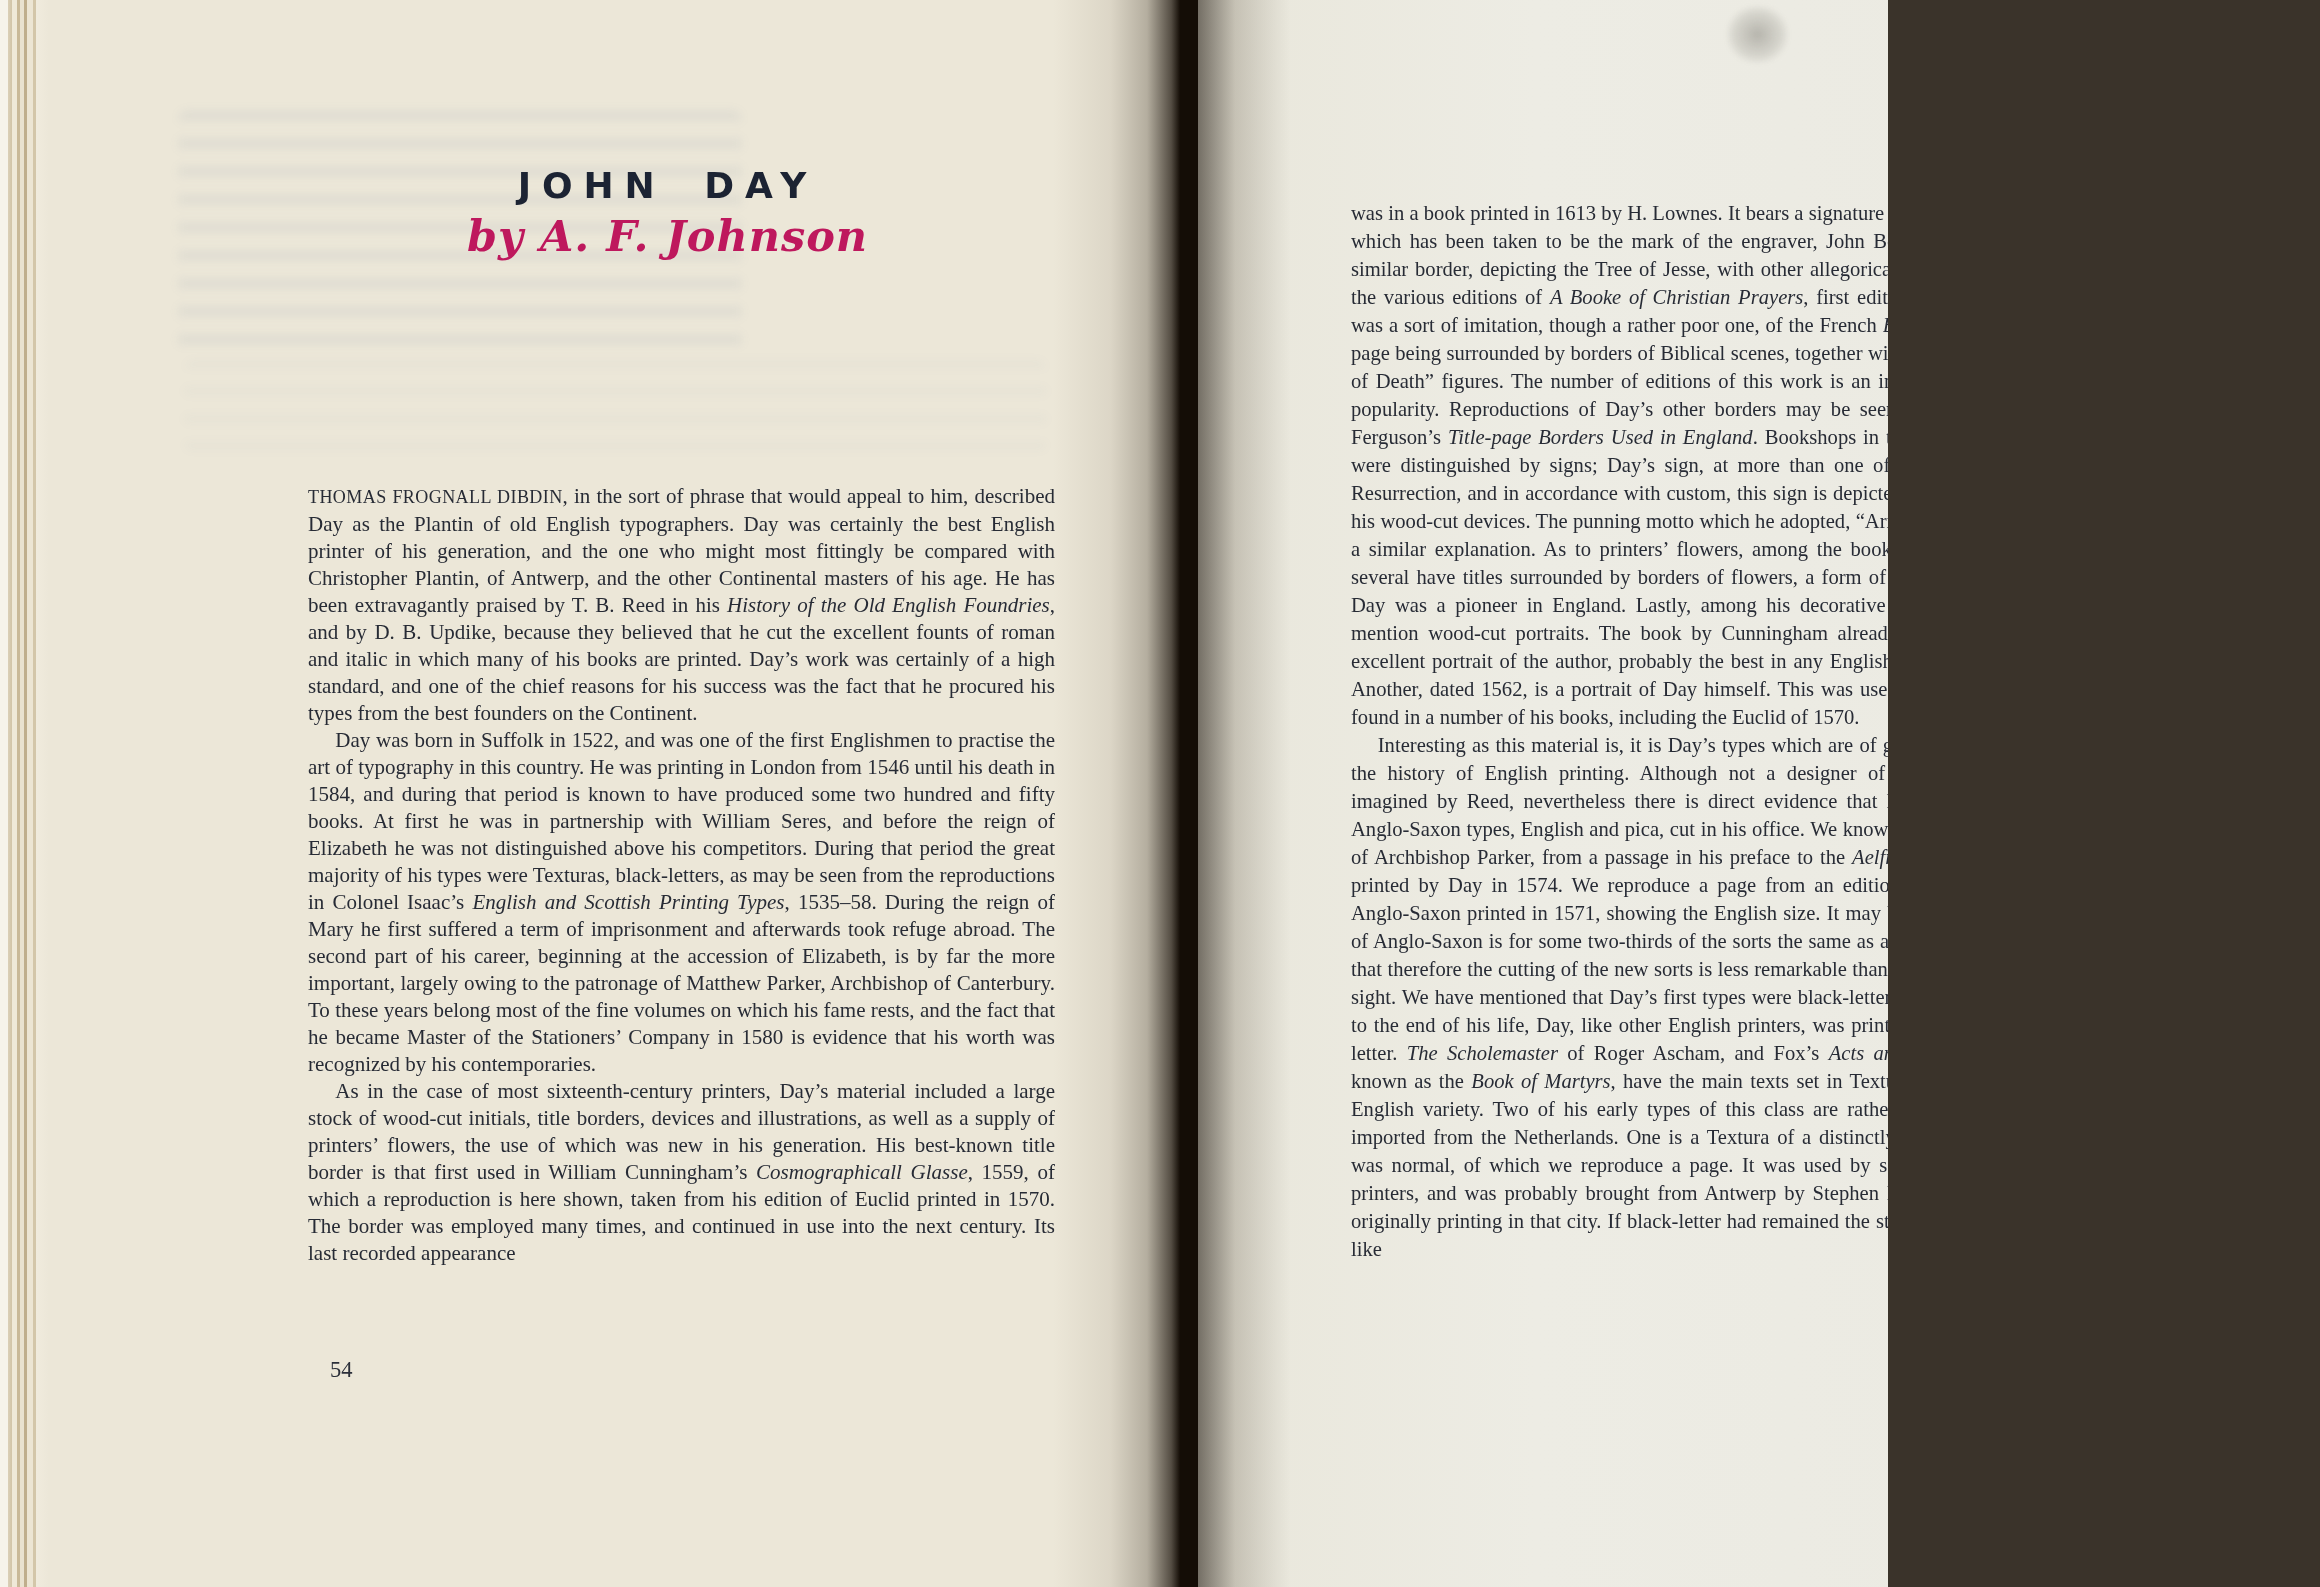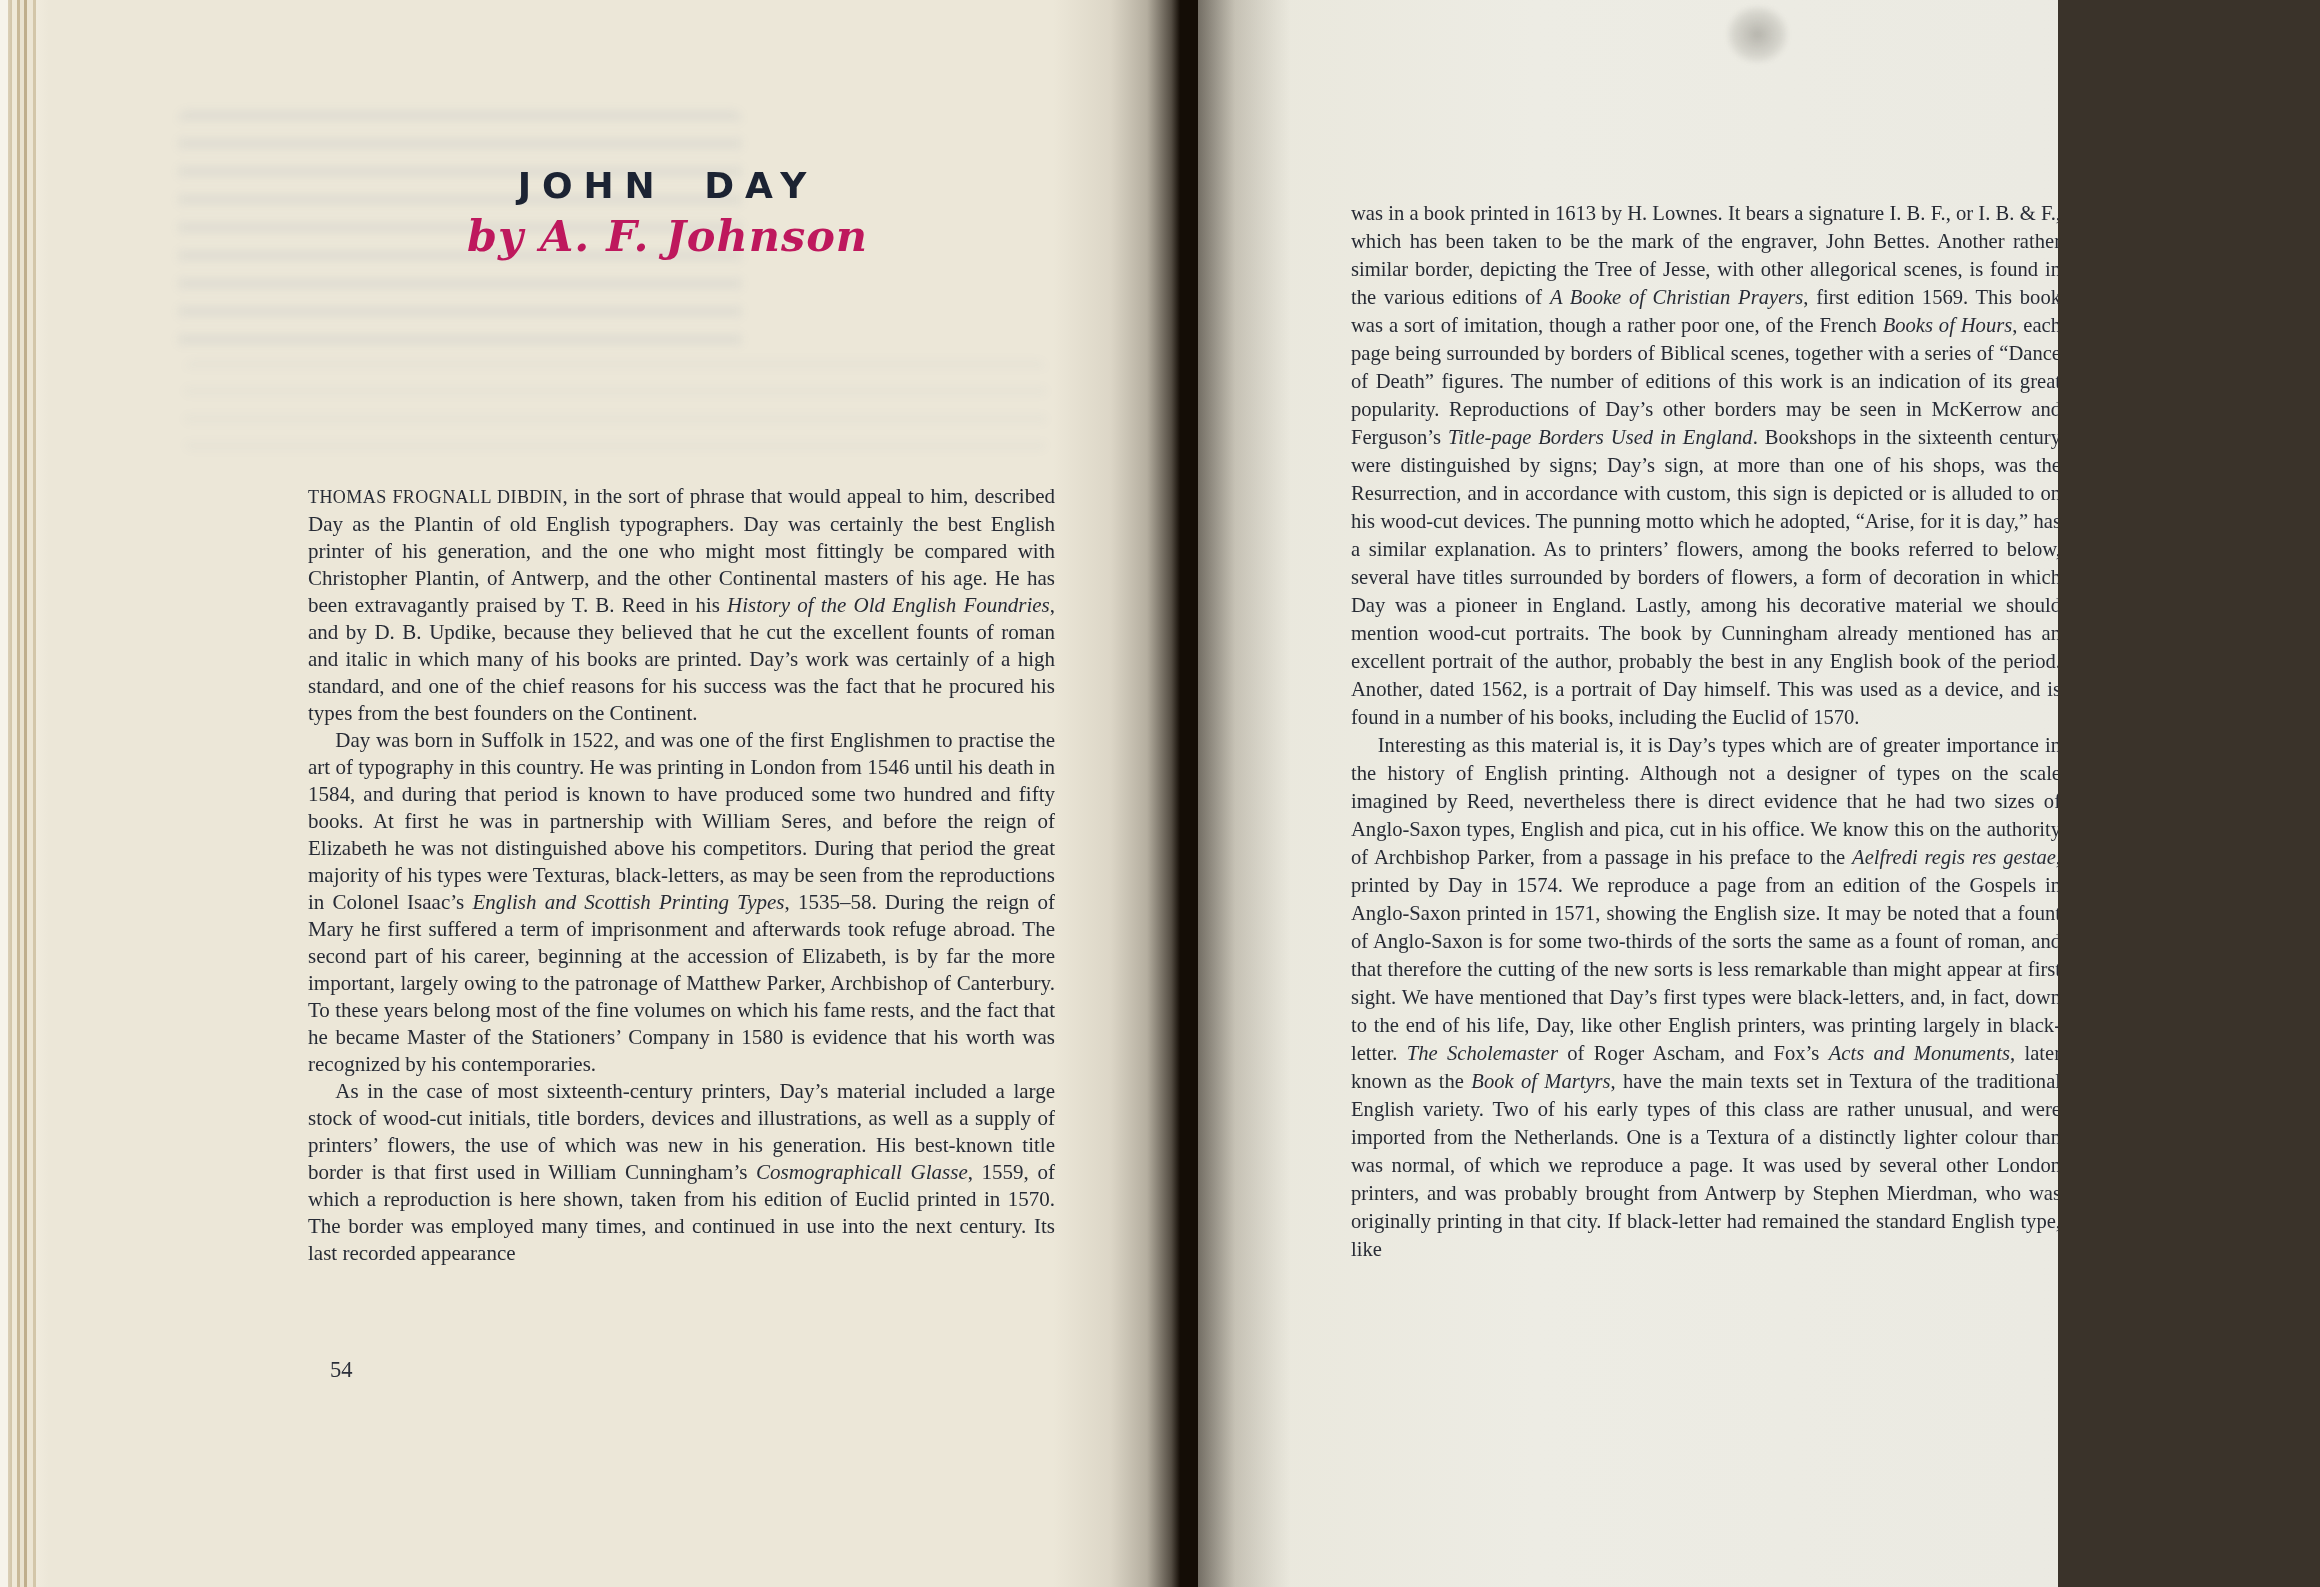--- a/index.html
+++ b/index.html
@@ -1,17 +1,17 @@
 <!DOCTYPE html>
 <html><head>
 <meta charset="utf-8">
 <style>
   html,body { margin:0; padding:0; }
   body { background:#3a332a; font-family:"Liberation Serif", serif; }
-  .book { position:relative; width:2058px; height:1588px; overflow:hidden; background:#2a241c; }
+  .book { position:relative; width:1888px; height:1588px; overflow:hidden; background:#2a241c; }
 
   
   .page { position:absolute; top:0; bottom:0; }
   .page.left {
     left:0; width:1180px;
     background:linear-gradient(100deg,#f0edе0 0%,#eee9db 30%,#ebe6d6 65%,#e7e1d0 100%);
     background-color:#ece7d8;
   }
   .page.right {
     left:1198px; width:1123px;

